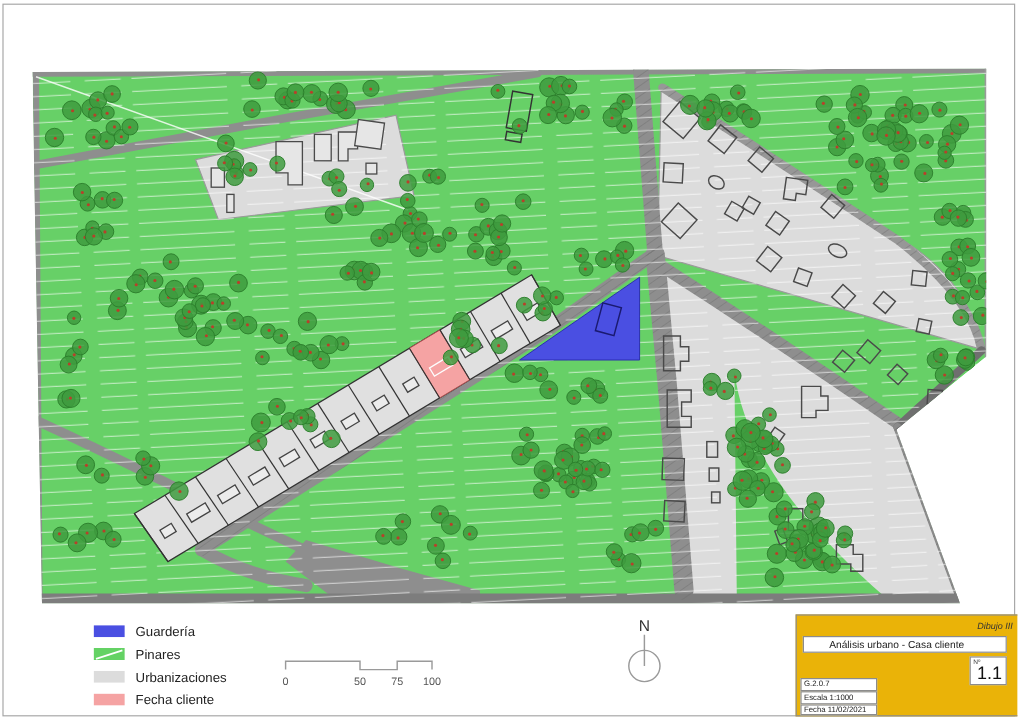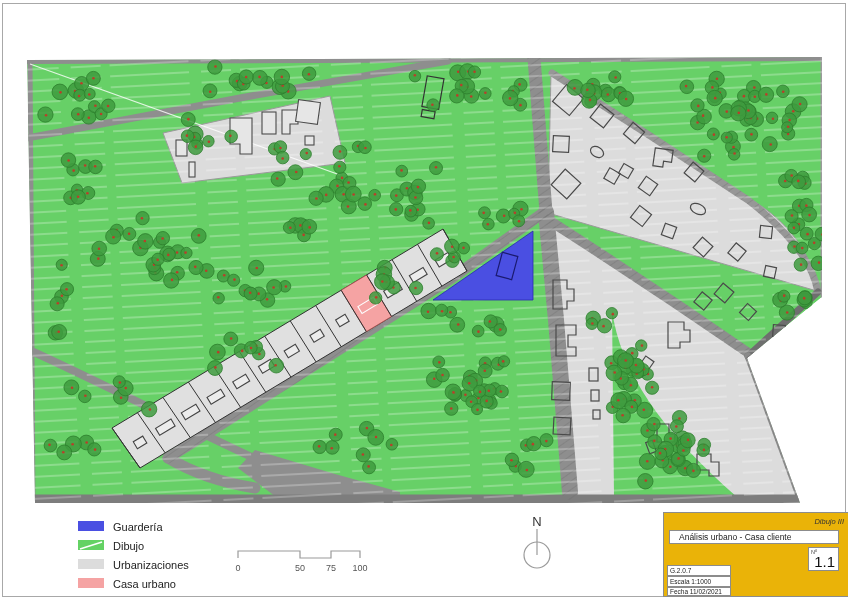--- a/index.html
+++ b/index.html
@@ -15,21 +15,21 @@
   
   .scalebar{position:absolute;left:228px;top:545px;width:150px;height:32px;}
   
   .north{position:absolute;left:515px;top:512px;width:44px;height:60px;}
   
   .tblock{position:absolute;left:663px;top:512px;width:187px;height:85px;
           border:1px solid #8c8c8c;background:#eab308;box-sizing:border-box;}
   .tb-course{position:absolute;right:5px;top:4px;font-size:7.5px;font-style:italic;color:#333;}
   .tb-cell{position:absolute;border:1px solid #8c8c8c;box-sizing:border-box;background:#fff;}
   .tb-title{left:5px;top:17px;width:170px;height:14px;font-size:8.5px;color:#222;
-            line-height:12px;padding-left:9px;}
+            line-height:12px;padding-left:21px;}
   .tb-plan{left:5px;top:34px;width:137px;height:24px;}
   .tb-num{left:144px;top:34px;width:31px;height:24px;padding-left:29px;}
   .tb-minilabel{position:absolute;left:2px;top:1px;font-size:5.5px;color:#444;}
   .tb-planname{position:absolute;left:3px;top:9px;font-size:9.5px;color:#222;}
   .tb-numval{position:absolute;right:3px;top:5px;font-size:15px;color:#111;}
   .tb-g{left:3px;top:52px;width:64px;height:11px;font-size:6.5px;color:#222;line-height:9px;padding-left:2px;}
   .tb-esc{left:3px;top:63px;width:64px;height:11px;font-size:6.5px;color:#222;line-height:9px;padding-left:2px;}
   .tb-fecha{left:3px;top:74px;width:64px;height:9px;font-size:6.5px;color:#222;line-height:8px;padding-left:2px;}
   .tb-alumnos{left:69px;top:52px;width:110px;height:31px;}
   .tb-student{position:absolute;right:3px;top:9px;font-size:7.5px;color:#222;}
@@ -898,33 +898,33 @@
       <svg width="26" height="10">
           <rect x="0" y="0" width="26" height="10" fill="#4A4FE2"></rect>
         </svg>
       <span class="legend-label">Guardería</span>
     </div>
     <div class="legend-row">
       <svg width="26" height="10">
           <rect x="0" y="0" width="26" height="10" fill="#64D264"></rect>
         <line x1="2" y1="9" x2="24" y2="2" stroke="#fff" stroke-width="1.5"></line>
         </svg>
-      <span class="legend-label">Dibujo</span>
+      <span class="legend-label">Pinares</span>
     </div>
     <div class="legend-row">
       <svg width="26" height="10">
           <rect x="0" y="0" width="26" height="10" fill="#DCDCDC"></rect>
         </svg>
       <span class="legend-label">Urbanizaciones</span>
     </div>
     <div class="legend-row">
       <svg width="26" height="10">
           <rect x="0" y="0" width="26" height="10" fill="#F5A3A3"></rect>
         </svg>
-      <span class="legend-label">Casa urbano</span>
+      <span class="legend-label">Fecha cliente</span>
     </div>
   </div>
 
   <div class="scalebar">
     <svg width="150" height="32">
       <path d="M10,13 L10,6 L72,6 L72,13 L103,13 L103,6 L132,6 L132,13" fill="none" stroke="#9a9a9a" stroke-width="1.2"></path>
       <g font-size="9" fill="#555" text-anchor="middle">
         <text x="10" y="26">0</text>
         <text x="72" y="26">50</text>
         <text x="103" y="26">75</text>

